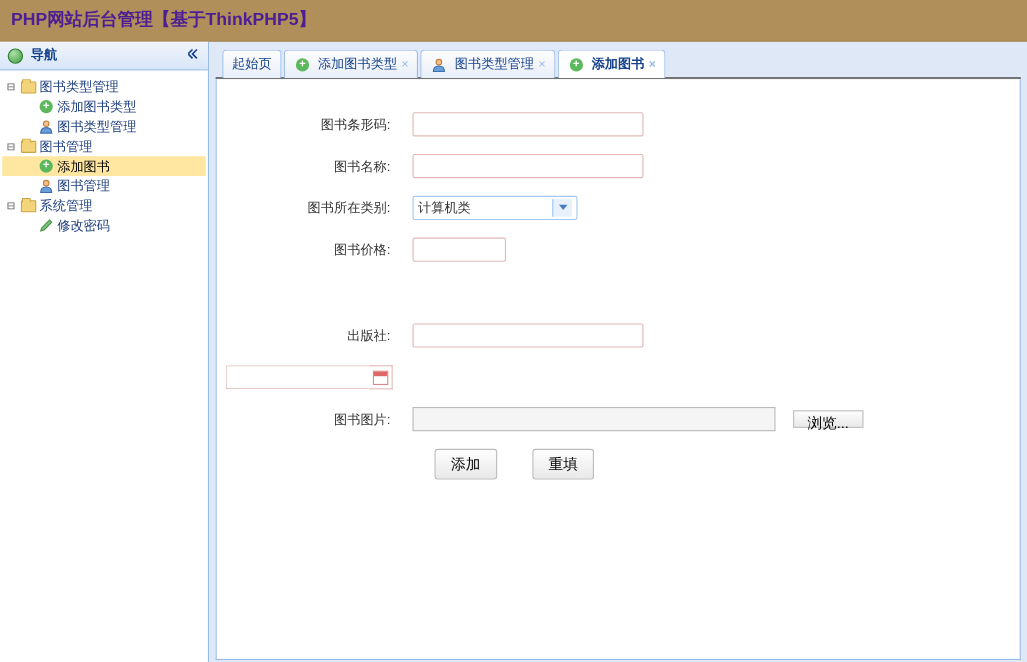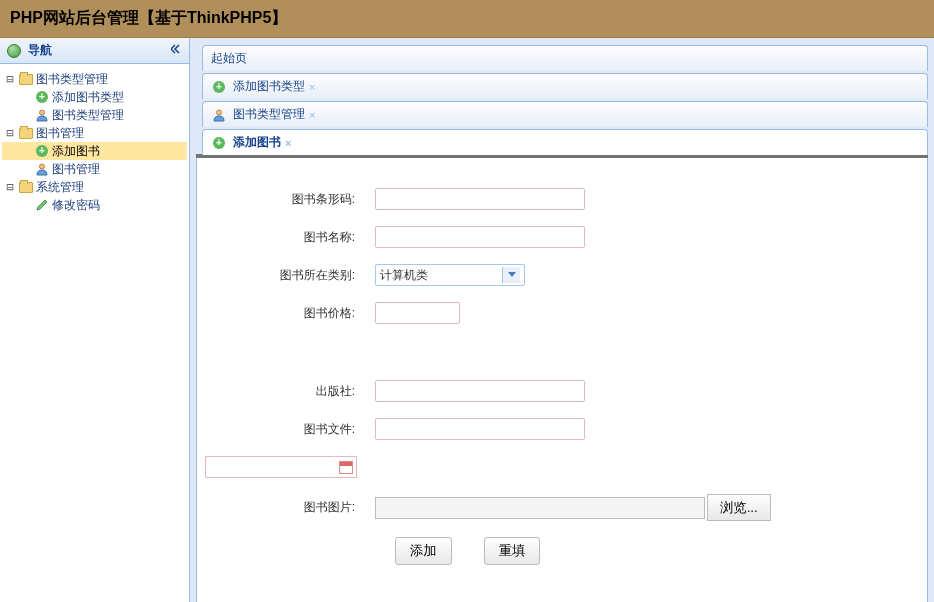--- a/index.html
+++ b/index.html
@@ -1,47 +1,47 @@
 <!DOCTYPE html>
 <html><head>
 <meta charset="utf-8">
 <style>
 * { box-sizing: border-box; margin: 0; padding: 0; }
 body { font-family: Arial, "Microsoft YaHei", sans-serif; font-size: 12px; background: #fff; }
-.header { background: #b08f5a; color: #000000; padding: 8px 10px; font-weight: bold; font-size: 16px; border-bottom: 1px solid #a07f4a; }
+.header { background: #b08f5a; color: #4c1d95; padding: 8px 10px; font-weight: bold; font-size: 16px; border-bottom: 1px solid #a07f4a; }
 .main { display: flex; height: calc(100vh - 36px); }
 .sidebar { width: 190px; border-right: 1px solid #99BBE8; background: #fff; display: flex; flex-direction: column; }
 .panel-header { background: linear-gradient(#f0f4fa, #d8e6f9); border-bottom: 1px solid #99BBE8; padding: 4px 6px; display: flex; align-items: center; justify-content: space-between; }
 .panel-title { color: #15428B; font-weight: bold; display: flex; align-items: center; gap: 4px; }
 .collapse-btn { color: #15428B; cursor: pointer; }
 .tree { padding: 6px 2px; flex: 1; overflow: auto; }
 .tree-node { display: flex; align-items: center; height: 18px; cursor: pointer; padding-right: 4px; }
 .tree-node.selected { background: #ffe7a2; }
 .tree-toggle { width: 16px; text-align: center; color: #666; font-family: monospace; }
 .tree-icon { width: 16px; height: 16px; display: inline-flex; align-items: center; justify-content: center; margin-right: 2px; }
 .tree-label { color: #1c3e7e; }
 .tree-node.selected .tree-label { color: #000; }
 .indent { display: inline-block; }
 .content { flex: 1; background: #dfe8f6; padding: 6px; }
-.tabs { display: flex; gap: 2px; border-bottom: 4px solid #737373; background: #dfe8f6; padding-left: 6px; flex-direction: column; }
+.tabs { display: flex; gap: 2px; border-bottom: 2px solid #737373; background: #dfe8f6; padding-left: 6px; }
 .tab { background: linear-gradient(#fdfdfd, #e8eef8); border: 1px solid #99BBE8; border-bottom: none; border-radius: 4px 4px 0 0; padding: 4px 8px; display: flex; align-items: center; gap: 4px; color: #15428B; cursor: pointer; position: relative; top: 1px; }
 .tab.active { background: #fff; font-weight: bold; }
 .tab-close { color: #99BBE8; cursor: pointer; font-size: 11px; }
 .tab-panel { background: #fff; border: 1px solid #99BBE8; border-top: none; height: calc(100% - 26px); padding: 30px 8px; }
 .form-row { display: flex; align-items: center; margin-bottom: 16px; }
 .form-label { width: 170px; text-align: right; padding-right: 20px; color: #333; }
 .form-input { border: 1px solid #e2b8b8; background: #fff; padding: 3px 6px; height: 22px; border-radius: 2px; }
 .form-input.w200 { width: 210px; }
 .form-input.w80 { width: 85px; }
 .form-select { border: 1px solid #a4c8ef; background: #fff; padding: 2px 4px; height: 22px; width: 150px; border-radius: 2px; color: #333; display: flex; align-items: center; justify-content: space-between; }
 .select-arrow { background: #e8f0fb; border-left: 1px solid #a4c8ef; width: 18px; height: 100%; display: flex; align-items: center; justify-content: center; color: #4a7bc0; }
 .date-input { position: relative; display: flex; }
 .date-icon { background: #fff; border: 1px solid #e2b8b8; border-left: none; width: 22px; height: 22px; display: flex; align-items: center; justify-content: center; }
 .file-input { border: 1px solid #bbb; background: #f5f5f5; height: 22px; width: 330px; padding: 2px 4px; }
-.browse-btn { border: 1px solid #bbb; background: linear-gradient(#fefefe, #e8e8e8); padding: 2px 12px; height: 27px; margin-left: 2px; cursor: pointer; }
+.browse-btn { border: 1px solid #bbb; background: linear-gradient(#fefefe, #e8e8e8); padding: 2px 12px; height: 16px; margin-left: 16px; cursor: pointer; }
 .form-buttons { margin-left: 190px; display: flex; gap: 32px; margin-top: 10px; }
 .btn { border: 1px solid #bbb; background: linear-gradient(#fefefe, #e8e8e8); padding: 4px 14px; border-radius: 3px; cursor: pointer; }
 .gap-row { height: 40px; }
 .folder-icon { width: 14px; height: 11px; background: #f4d47a; border: 1px solid #c9a643; border-radius: 1px; position: relative; }
 .folder-icon::before { content: ''; position: absolute; top: -3px; left: 0; width: 6px; height: 3px; background: #f4d47a; border: 1px solid #c9a643; border-bottom: none; border-radius: 1px 1px 0 0; }
 .add-icon { width: 12px; height: 12px; border-radius: 50%; background: #5cb85c; color: #fff; font-weight: bold; font-size: 10px; display: flex; align-items: center; justify-content: center; line-height: 1; }
 .user-icon-svg { width: 14px; height: 14px; }
 .pencil-icon { width: 12px; height: 12px; }
 .globe-icon { width: 14px; height: 14px; border-radius: 50%; background: radial-gradient(circle at 35% 30%, #aee0aa, #3a9c3a); border: 1px solid #2a7a2a; }
 .calendar-icon { width: 14px; height: 13px; background: #fff; border: 1px solid #d88; position: relative; }
@@ -198,24 +198,20 @@
         <input class="form-input w80" style="">
       </div>
 
       <div class="gap-row"></div>
 
       <div class="form-row">
         <div class="form-label">出版社:</div>
         <input class="form-input w200" style="">
       </div>
       <div class="form-row">
-        <div class="form-label">图书文件:</div>
-        <input class="form-input w200" style="">
-      </div>
-      <div class="form-row">
         <div class="date-input">
           <input class="form-input" style="width: 130px; border-right: none;">
           <span class="date-icon">
               <span class="calendar-icon"></span>
             </span>
         </div>
       </div>
       <div class="form-row">
         <div class="form-label">图书图片:</div>
         <input class="file-input" readonly="" style="">

